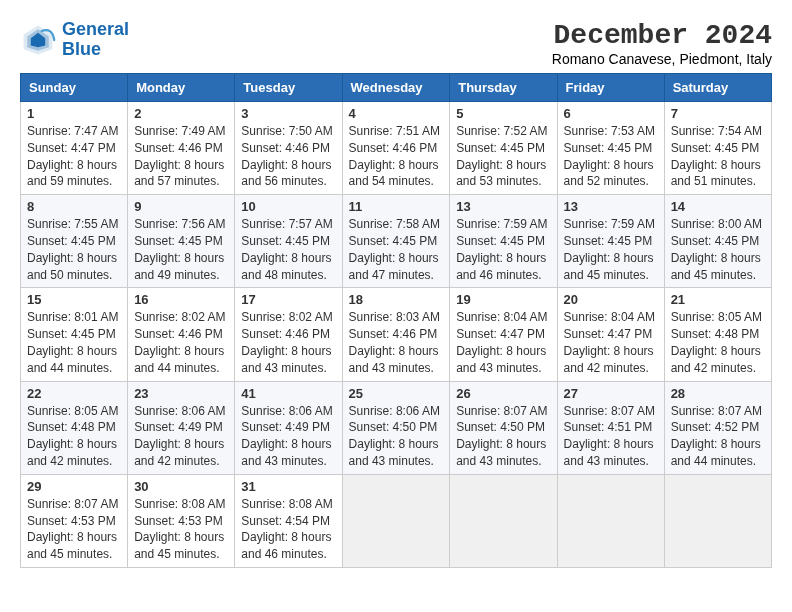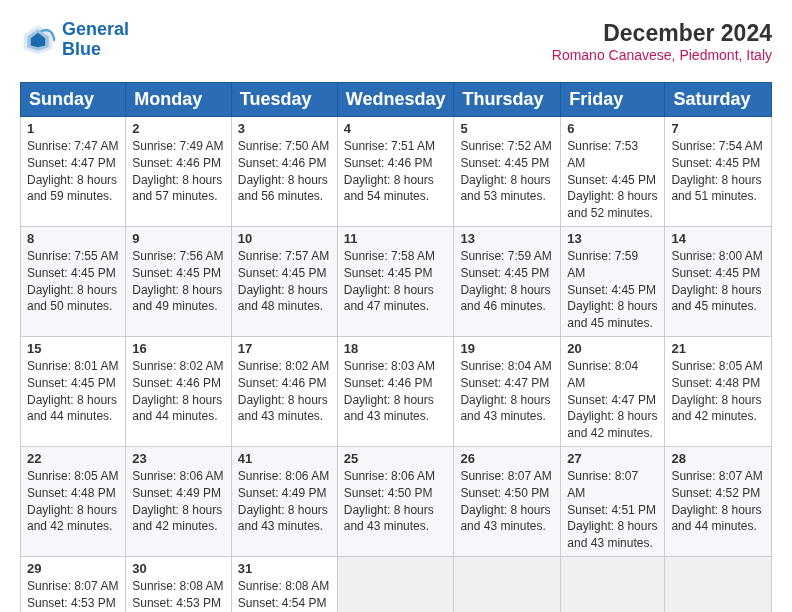--- a/index.html
+++ b/index.html
@@ -7,21 +7,21 @@
       font-family: Arial, sans-serif;
       background: #fff;
       width: 792px;
       min-height: 612px;
       padding: 20px;
     }
     .header {
       display: flex;
       justify-content: space-between;
       align-items: flex-start;
-      margin-bottom: 19px;
+      margin-bottom: 6px;
     }
     .logo {
       display: flex;
       align-items: center;
       gap: 6px;
     }
     .logo-text {
       font-size: 18px;
       font-weight: bold;
       color: #333;
@@ -31,36 +31,37 @@
       color: #1a6ab1;
     }
     .logo-icon {
       width: 36px;
       height: 36px;
     }
     .title-block {
       text-align: right;
     }
     .month-title {
-      font-size: 23px;
-      font-weight: bold;
-      color: #333;
+      font-size: 28px;
+      font-weight: bold;
+      color: #333;
+      font-family: Liberation Mono, monospace;
     }
     .location {
       font-size: 14px;
-      color: #be185d;
+      color: #000000;
     }
     .calendar {
       width: 100%;
       border-collapse: collapse;
     }
     .calendar th {
       background: #2a6db5;
       color: #fff;
-      font-size: 18px;
+      font-size: 13px;
       font-weight: bold;
       text-align: left;
       padding: 6px 8px;
       border: 1px solid #1a5a9a;
     }
     .calendar td {
       border: 1px solid #ccc;
       vertical-align: top;
       padding: 4px 6px;
       width: 108px;

